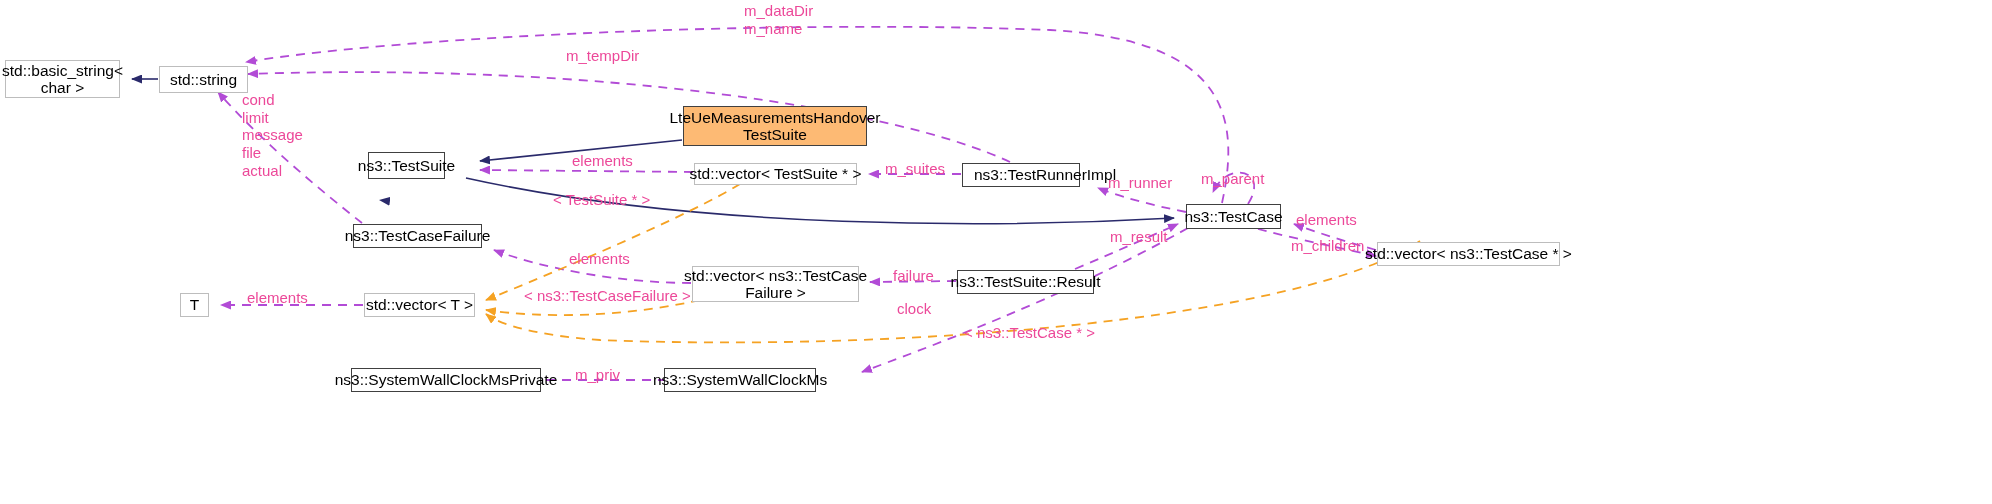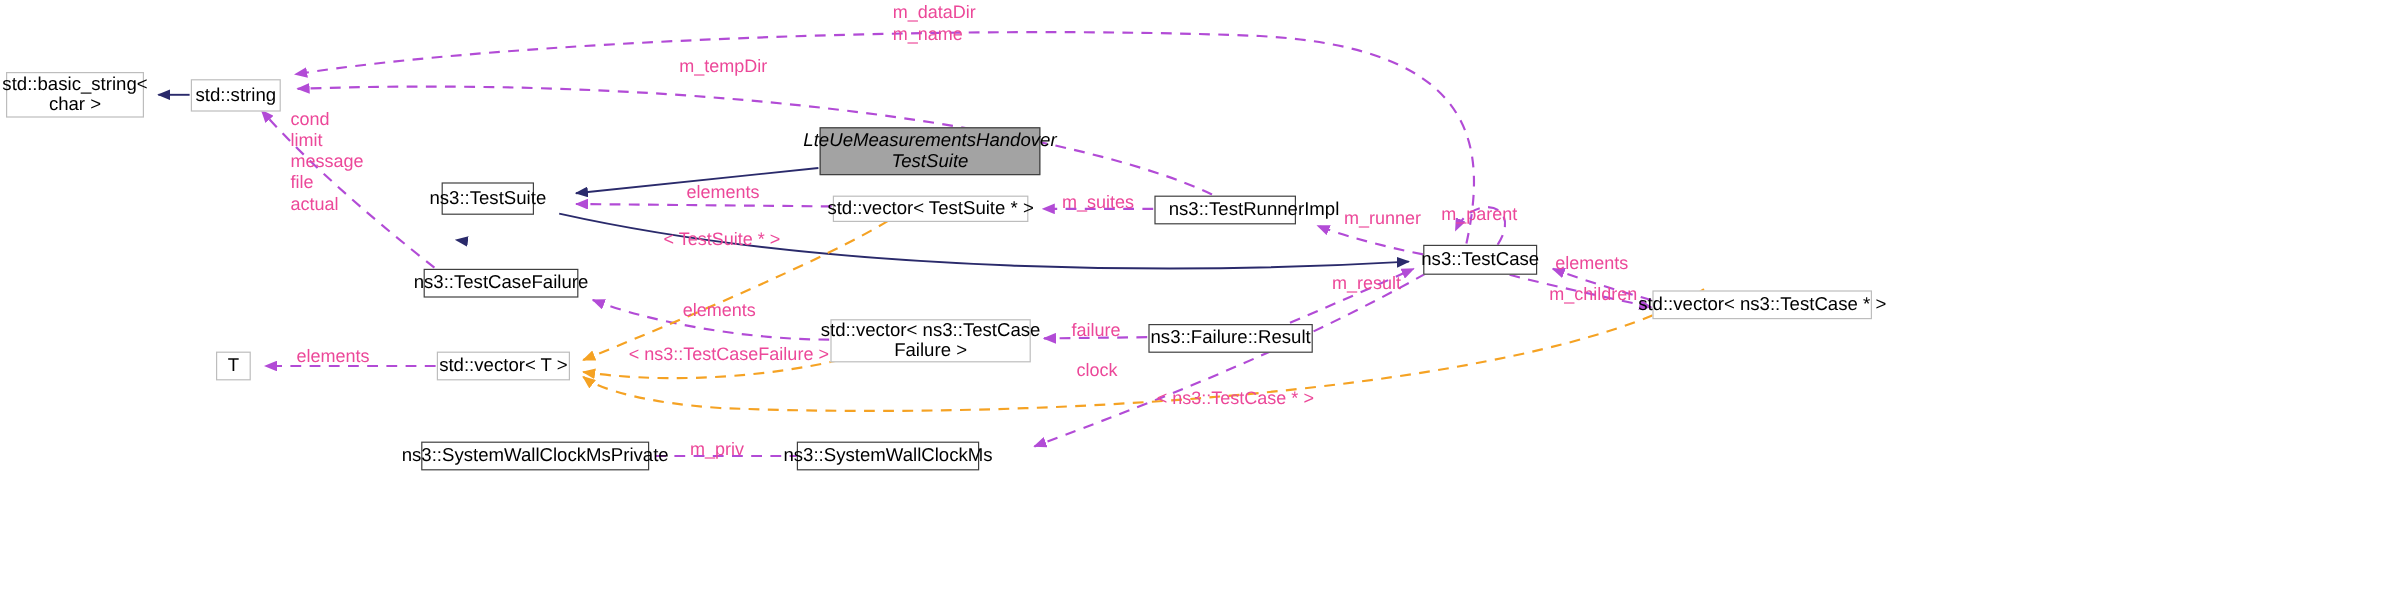--- a/index.html
+++ b/index.html
@@ -5,21 +5,21 @@
   html,body{margin:0;padding:0;background:#ffffff;}
   body{width:1992px;height:504px;overflow:hidden;font-family:"Liberation Sans","DejaVu Sans",sans-serif;}
   #diagram{position:relative;width:1992px;height:504px;background:#ffffff;}
   #edges{position:absolute;left:0;top:0;width:1992px;height:504px;}
 
   .node{position:absolute;box-sizing:border-box;display:flex;align-items:center;
         justify-content:center;text-align:center;line-height:1.12;
         font-size:15.5px;color:#000000;background:#ffffff;white-space:pre;}
   .node.plain{border:1px solid #bdbdbd;}
   .node.strong{border:1.6px solid #404040;}
-  .node.current{border:1.6px solid #404040;background:#a3a3a3;font-style:italic;}
+  .node.current{border:1.6px solid #404040;background:#fdba74;}
 
   .elabel{position:absolute;font-size:15px;color:#ec4899;white-space:pre;
           text-align:left;line-height:1.18;background:transparent;}
 </style>
 </head>
 <body>
 
 <div id="diagram">
 
   <svg id="edges" viewBox="0 0 1992 504" width="1992" height="504" xmlns="http://www.w3.org/2000/svg">
@@ -85,50 +85,50 @@
 
       <path d="M700,300 C620,318 540,318 486,310" marker-end="url(#ah-orange)"></path>
 
       <path d="M1420,241 C1300,320 900,352 600,340 C540,336 500,325 486,314" marker-end="url(#ah-orange)"></path>
     </g>
   </svg>
 
   <div id="node-layer">
       <div class="node plain" style="left: 5px; top: 60px; width: 115px; height: 38px;">std::basic_string&lt;
 char &gt;</div>
-      <div class="node plain" style="left: 159px; top: 66px; width: 75px; height: 27px;">std::string</div>
+      <div class="node plain" style="left: 159px; top: 66px; width: 89px; height: 27px;">std::string</div>
       <div class="node strong" style="left: 368px; top: 152px; width: 77px; height: 27px;">ns3::TestSuite</div>
       <div class="node current" style="left: 683px; top: 106px; width: 184px; height: 40px;">LteUeMeasurementsHandover
 TestSuite</div>
       <div class="node plain" style="left: 694px; top: 163px; width: 163px; height: 22px;">std::vector&lt; TestSuite * &gt;</div>
       <div class="node strong" style="left: 962px; top: 163px; width: 118px; height: 24px; padding-left: 48px;">ns3::TestRunnerImpl</div>
       <div class="node strong" style="left: 1186px; top: 204px; width: 95px; height: 25px;">ns3::TestCase</div>
       <div class="node plain" style="left: 1377px; top: 242px; width: 183px; height: 24px;">std::vector&lt; ns3::TestCase * &gt;</div>
       <div class="node strong" style="left: 353px; top: 224px; width: 129px; height: 24px;">ns3::TestCaseFailure</div>
       <div class="node plain" style="left: 692px; top: 266px; width: 167px; height: 36px;">std::vector&lt; ns3::TestCase
 Failure &gt;</div>
-      <div class="node strong" style="left: 957px; top: 270px; width: 137px; height: 24px;">ns3::Failure::Result</div>
+      <div class="node strong" style="left: 957px; top: 270px; width: 137px; height: 24px;">ns3::TestSuite::Result</div>
       <div class="node plain" style="left: 180px; top: 293px; width: 29px; height: 24px;">T</div>
       <div class="node plain" style="left: 364px; top: 293px; width: 111px; height: 24px;">std::vector&lt; T &gt;</div>
       <div class="node strong" style="left: 323px; top: 368px; width: 190px; height: 24px; margin-left: 28px;">ns3::SystemWallClockMsPrivate</div>
       <div class="node strong" style="left: 664px; top: 368px; width: 152px; height: 24px;">ns3::SystemWallClockMs</div>
     </div>
   <div id="label-layer">
       <div class="elabel" style="left: 744px; top: 2px; width: 70px;">m_dataDir
 m_name</div>
       <div class="elabel" style="left: 566px; top: 47px; width: 72px;">m_tempDir</div>
       <div class="elabel" style="left: 242px; top: 91px; width: 70px;">cond
 limit
 message
 file
 actual</div>
       <div class="elabel" style="left: 572px; top: 152px; width: 64px;">elements</div>
       <div class="elabel" style="left: 553px; top: 191px; width: 90px;">&lt; TestSuite * &gt;</div>
       <div class="elabel" style="left: 885px; top: 160px; width: 60px;">m_suites</div>
-      <div class="elabel" style="left: 1108px; top: 174px; width: 64px; margin-left: 12px;">m_runner</div>
+      <div class="elabel" style="left: 1108px; top: 174px; width: 64px;">m_runner</div>
       <div class="elabel" style="left: 1201px; top: 170px; width: 62px;">m_parent</div>
       <div class="elabel" style="left: 1296px; top: 211px; width: 64px;">elements</div>
       <div class="elabel" style="left: 1110px; top: 228px; width: 58px;">m_result</div>
       <div class="elabel" style="left: 1291px; top: 237px; width: 74px;">m_children</div>
       <div class="elabel" style="left: 569px; top: 250px; width: 64px;">elements</div>
       <div class="elabel" style="left: 893px; top: 267px; width: 44px;">failure</div>
       <div class="elabel" style="left: 524px; top: 287px; width: 148px;">&lt; ns3::TestCaseFailure &gt;</div>
       <div class="elabel" style="left: 247px; top: 289px; width: 64px;">elements</div>
       <div class="elabel" style="left: 897px; top: 300px; width: 38px;">clock</div>
       <div class="elabel" style="left: 964px; top: 324px; width: 120px;">&lt; ns3::TestCase * &gt;</div>

